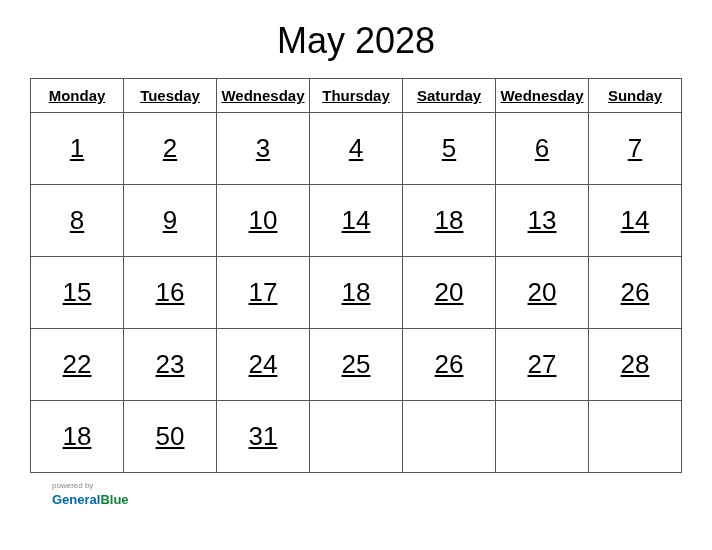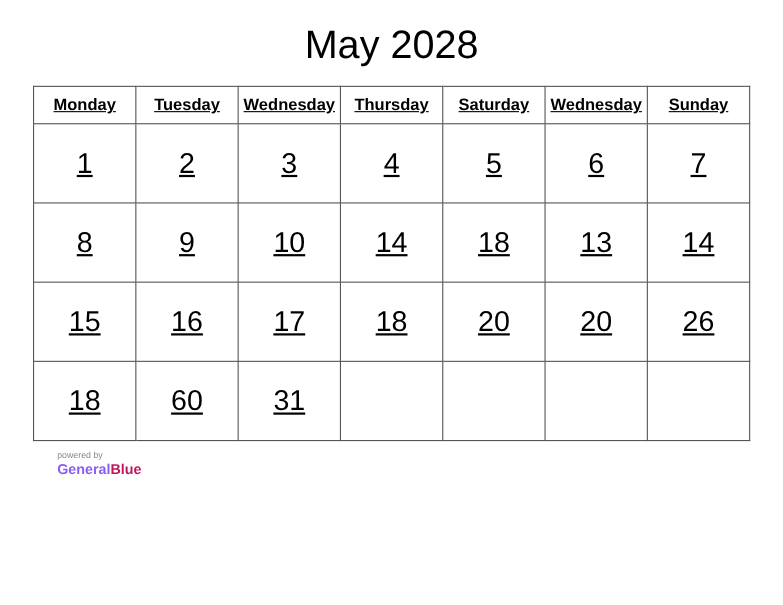--- a/index.html
+++ b/index.html
@@ -75,21 +75,21 @@
       display: block;
     }
 
     .footer-brand {
       font-size: 13px;
       color: #000;
       font-weight: bold;
     }
 
     .footer-brand span {
-      color: #8b5cf6;
+      color: #0369a1;
     }
   </style>
 </head>
 <body>
 
 <h1 class="calendar-title">May 2028</h1>
 
 <table class="calendar-table">
   <thead>
     <tr>
@@ -124,29 +124,38 @@
       <tr>
         <td>15</td>
         <td>16</td>
         <td>17</td>
         <td>18</td>
         <td>20</td>
         <td>20</td>
         <td>26</td>
       </tr>
       <tr>
+        <td>22</td>
+        <td>23</td>
+        <td>24</td>
+        <td>25</td>
+        <td>26</td>
+        <td>27</td>
+        <td>28</td>
+      </tr>
+      <tr>
         <td>18</td>
-        <td>60</td>
+        <td>50</td>
         <td>31</td>
         <td class="empty"></td>
         <td class="empty"></td>
         <td class="empty"></td>
         <td class="empty"></td>
       </tr>
     </tbody>
 </table>
 
 <div class="footer">
   <span class="footer-powered">powered by</span>
   <span class="footer-brand">
-    <span>General</span><span style="color:#be185d;">Blue</span>
+    <span>General</span><span style="color:#15803d;">Blue</span>
   </span>
 </div>
 
 </body></html>

